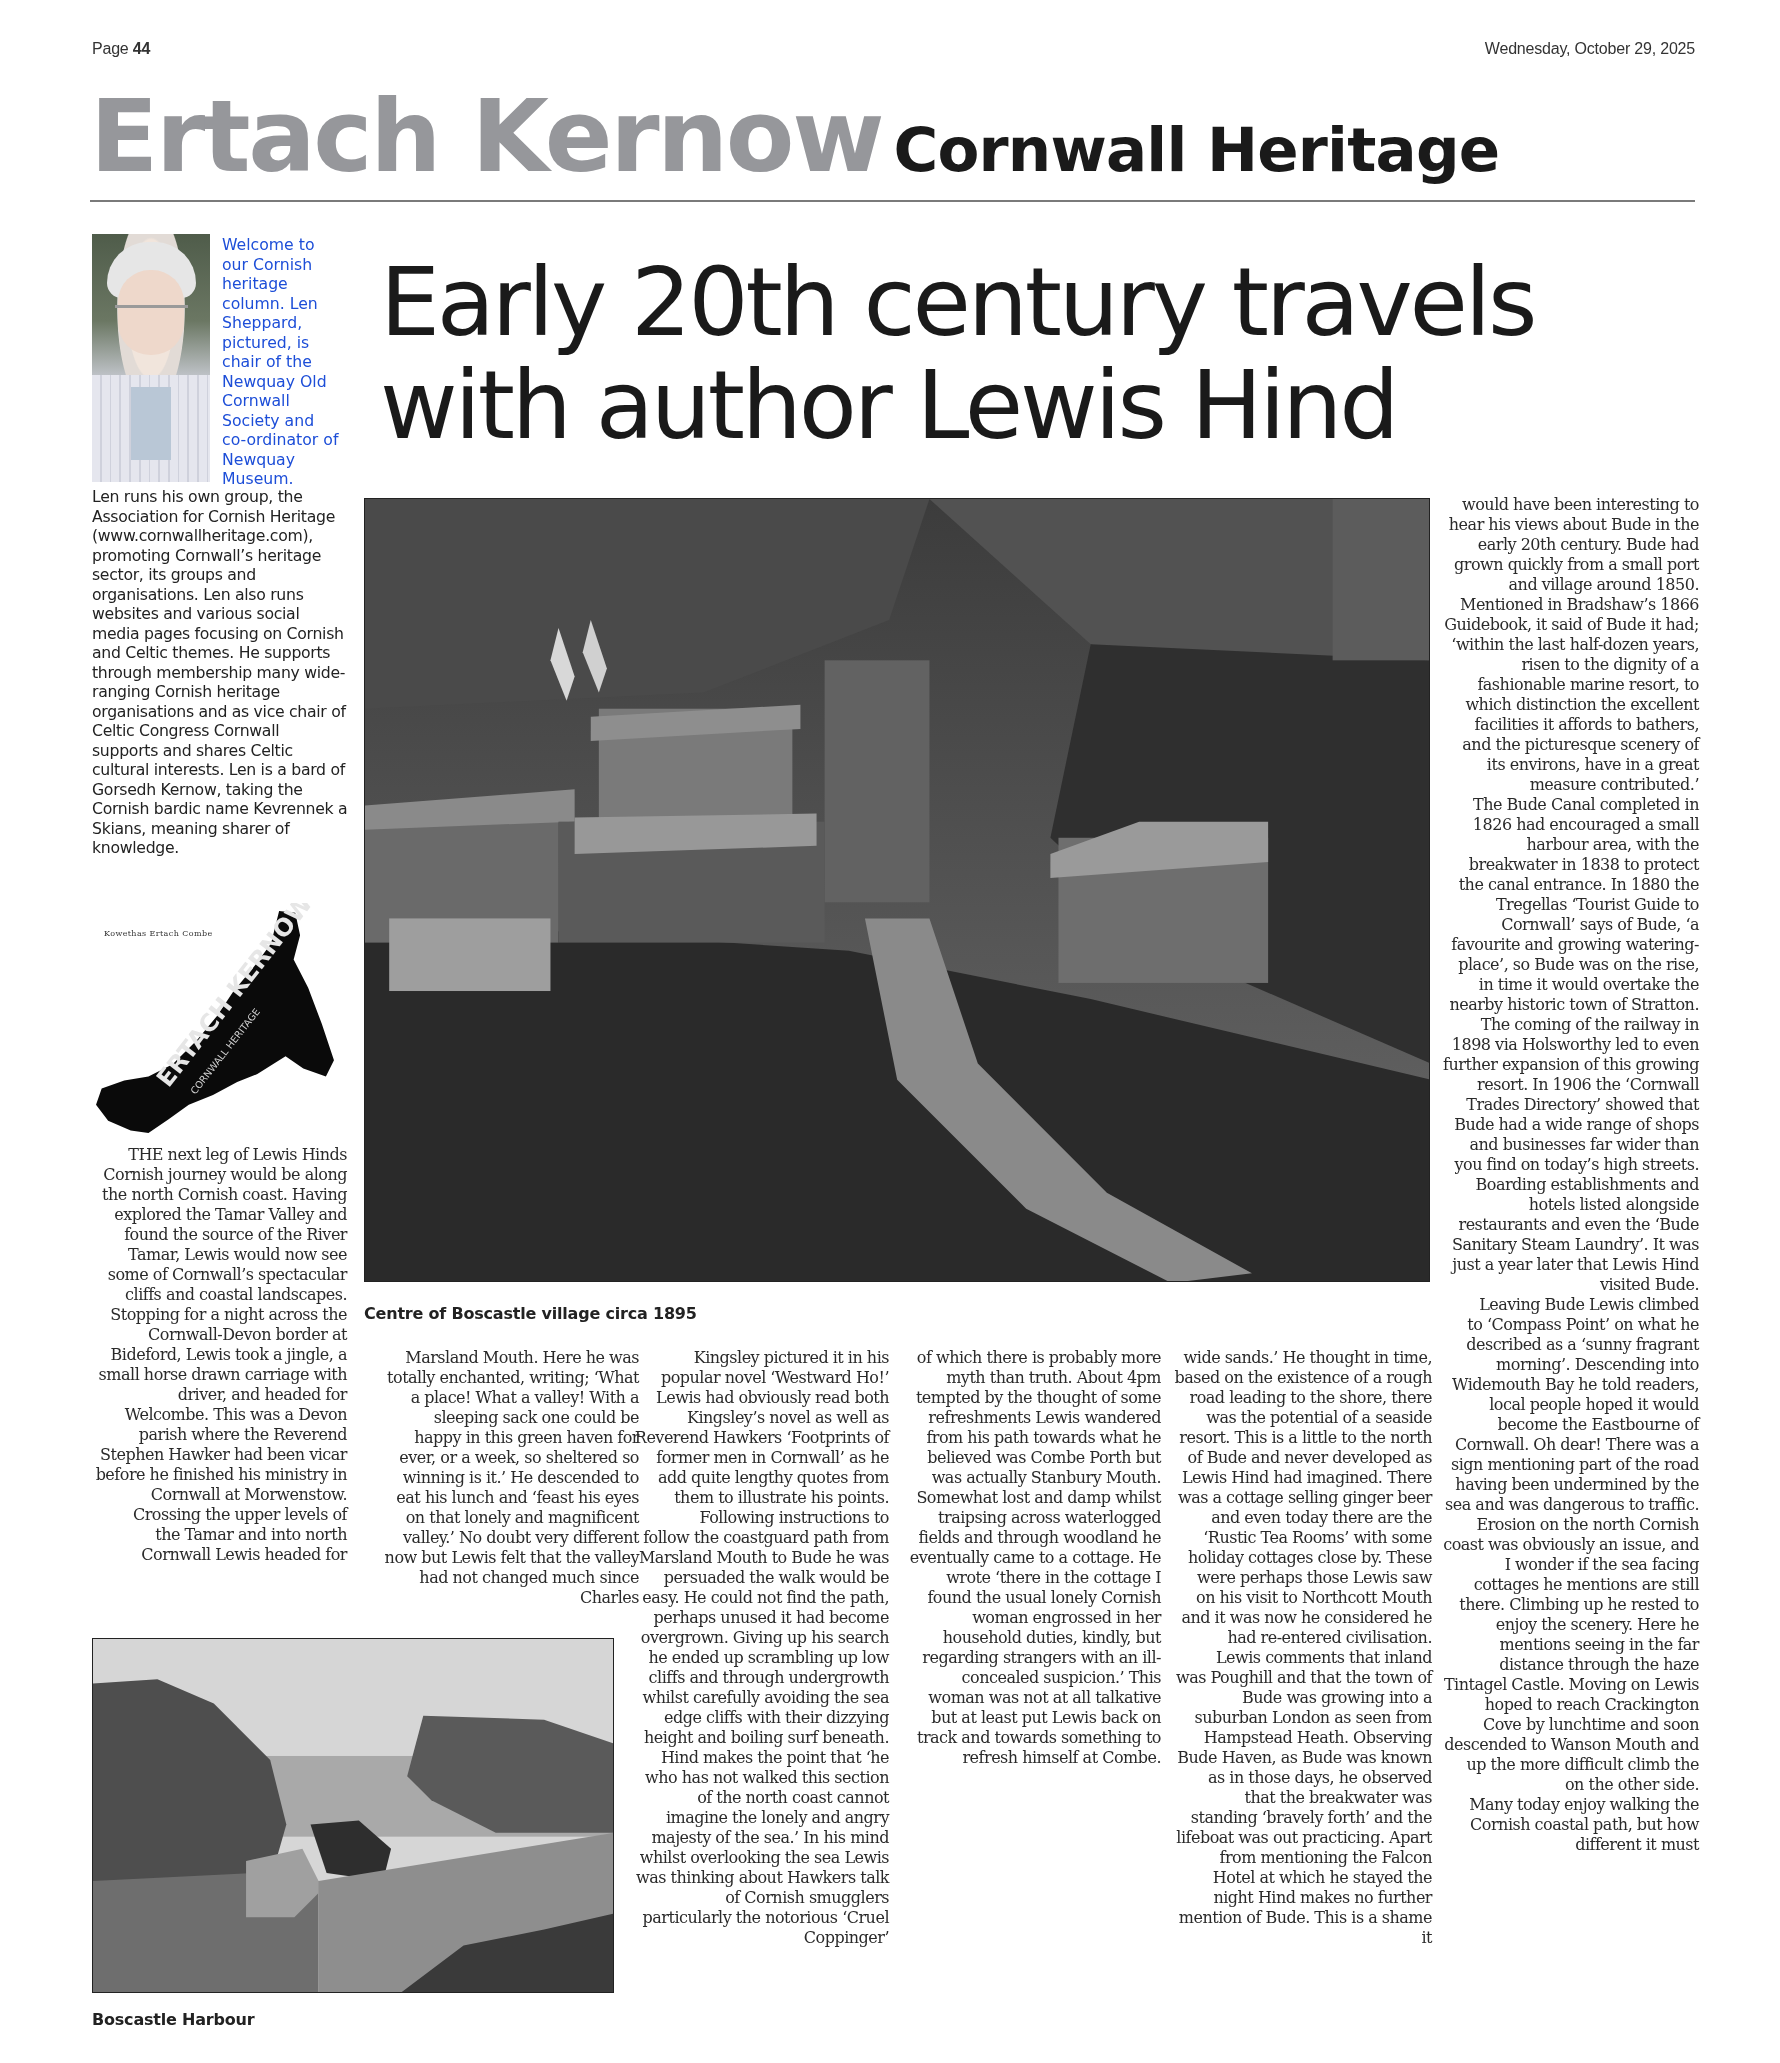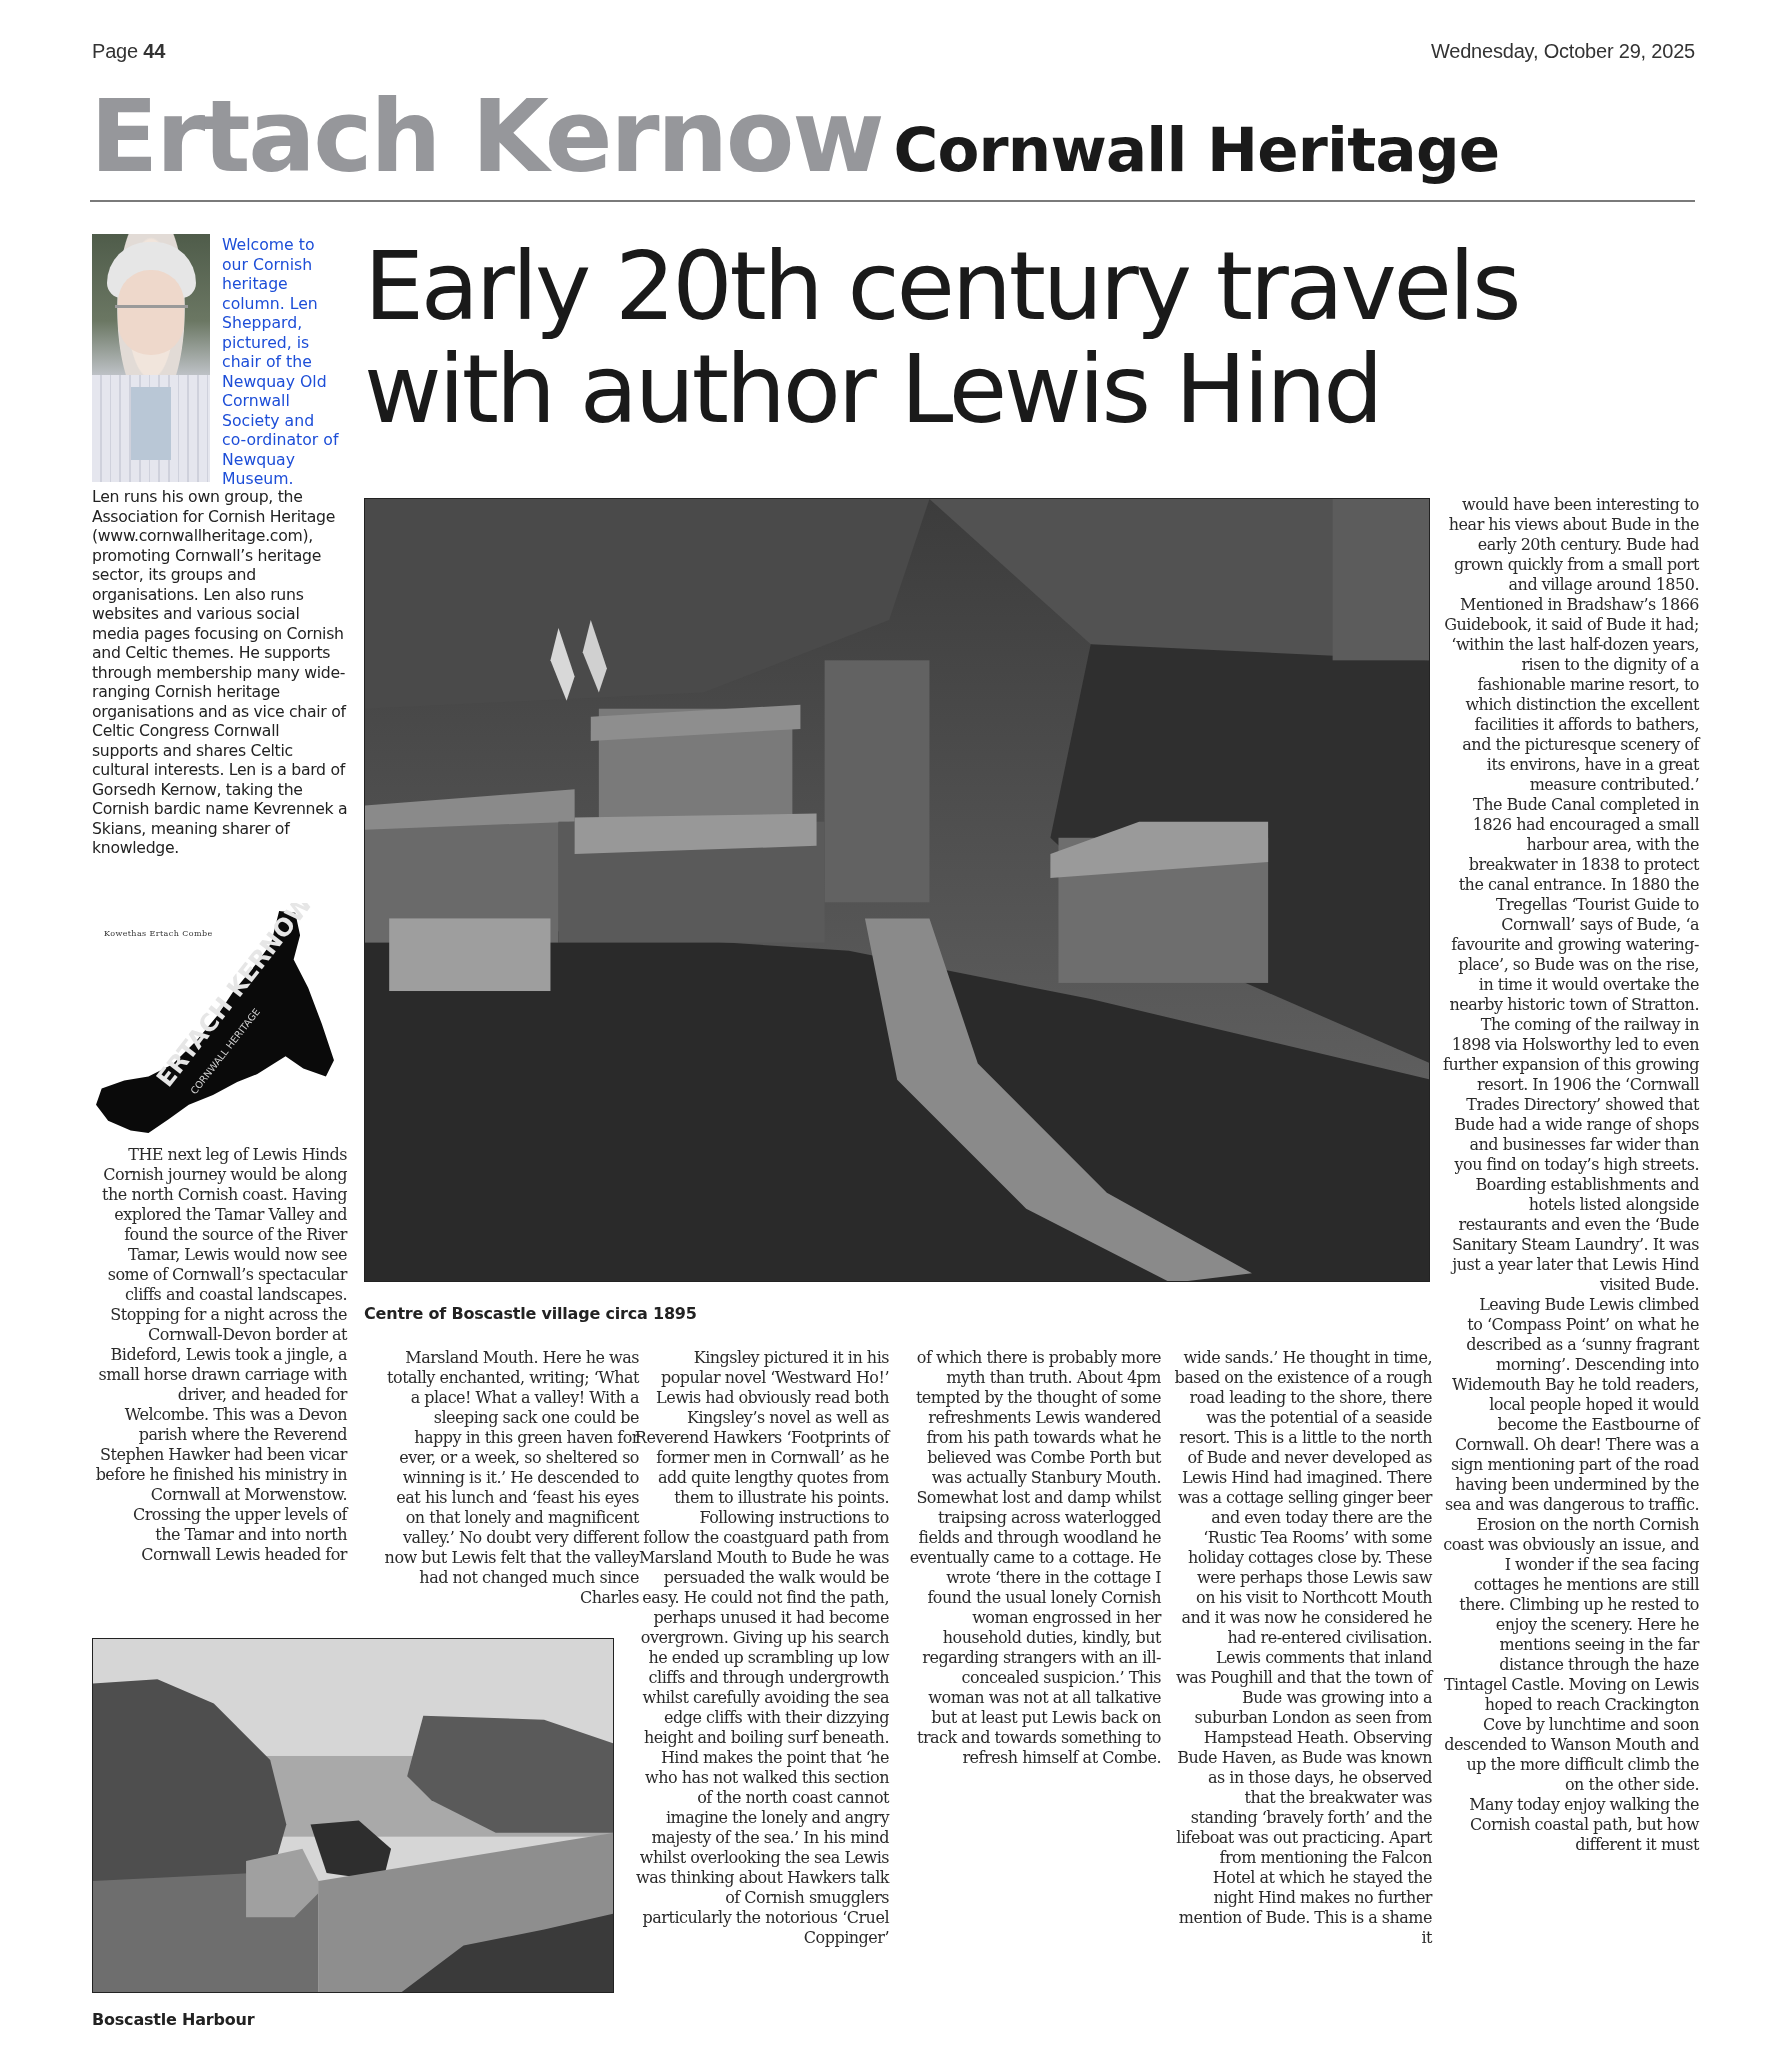--- a/index.html
+++ b/index.html
@@ -1,18 +1,18 @@
 <!DOCTYPE html>
 <html style="font-size:13px"><head>
 <meta charset="utf-8">
 <style>
   html, body { margin: 0; padding: 0; background: #ffffff; }
   body { width: 1781px; height: 2064px; position: relative; overflow: hidden; color: #222; }
 
-  .folio { position: absolute; top: 40px; font-family: "Liberation Sans", sans-serif; font-size: 20px; color: #333; letter-spacing: -0.2px; }
+  .folio { position: absolute; top: 40px; font-family: "Liberation Sans", sans-serif; font-size: 16px; color: #333; letter-spacing: -0.2px; }
   .folio.left { left: 92px; }
   .folio.left b { font-weight: bold; }
   .folio.right { right: 86px; }
 
   .masthead { position: absolute; left: 90px; top: 87px; white-space: nowrap; }
   .mast-kernow { font-family: "DejaVu Sans", sans-serif; font-weight: bold; font-size: 100px; color: #96979b; letter-spacing: -2.4px; line-height: 1; }
   .mast-heritage { font-family: "DejaVu Sans", sans-serif; font-weight: bold; font-size: 61px; color: #1a1a1a; letter-spacing: -0.8px; margin-left: 11.3px; }
   .mast-rule { position: absolute; left: 90px; right: 86px; top: 200px; height: 2.4px; background: #7a7a7a; }
 
   
@@ -25,21 +25,21 @@
   .bio-photo .shirt { position:absolute; left:0; top:141px; width:118px; height:107px; background:repeating-linear-gradient(90deg,#e5e6ee 0 8px,#cfd1dc 8px 9.7px), #e5e6ee; }
   .bio-photo .tee { position:absolute; left:39px; top:153px; width:40px; height:73px; background:#b9c7d6; }
 
   .bio-intro { position: absolute; left: 222px; top: 235px; width: 121px; font-family: "DejaVu Sans", sans-serif; font-size: 15.7px; line-height: 19.5px; color: #1d4ed8; }
   .bio-rest { position: absolute; left: 92px; top: 487px; width: 256px; font-family: "DejaVu Sans", sans-serif; font-size: 15.7px; line-height: 19.5px; color: #222; letter-spacing: -0.3px; }
 
   .logo-map { position: absolute; left: 92px; top: 903px; width: 246px; height: 234px; }
   .logo-small { position: absolute; left: 12px; top: 26px; font-family: "DejaVu Serif", serif; font-size: 8px; color: #333; letter-spacing: 0.4px; }
 
   
-  .headline { position: absolute; left: 364px; top: 235px; width: 1370px; font-family: "DejaVu Sans", sans-serif; font-weight: normal; font-size: 95px; line-height: 103px; color: #1a1a1a; letter-spacing: -3.2px; margin: 0; }
+  .headline { position: absolute; left: 364px; top: 235px; width: 1370px; font-family: "DejaVu Sans", sans-serif; font-weight: normal; font-size: 95px; line-height: 103px; color: #1a1a1a; letter-spacing: -3.2px; margin: 16px; }
 
   
   .main-photo { position: absolute; left: 364px; top: 498px; width: 1066px; height: 784px; border: 1.6px solid #222; box-sizing: border-box; overflow: hidden; background: #5d5d5d; }
   .caption { position: absolute; font-family: "DejaVu Sans", sans-serif; font-weight: bold; font-size: 16px; color: #222; letter-spacing: -0.2px; }
   .cap-main { left: 364px; top: 1304px; }
 
   .col { position: absolute; font-family: "DejaVu Serif", serif; font-size: 16px; line-height: 20px; color: #2a2a2a; letter-spacing: -0.5px; hyphens: auto; }
   .col p { margin: 0; text-align: right; }
   .col p.ind { text-indent: 18px; }
   .c1 { left: 92px; top: 1145px; width: 255px; }

